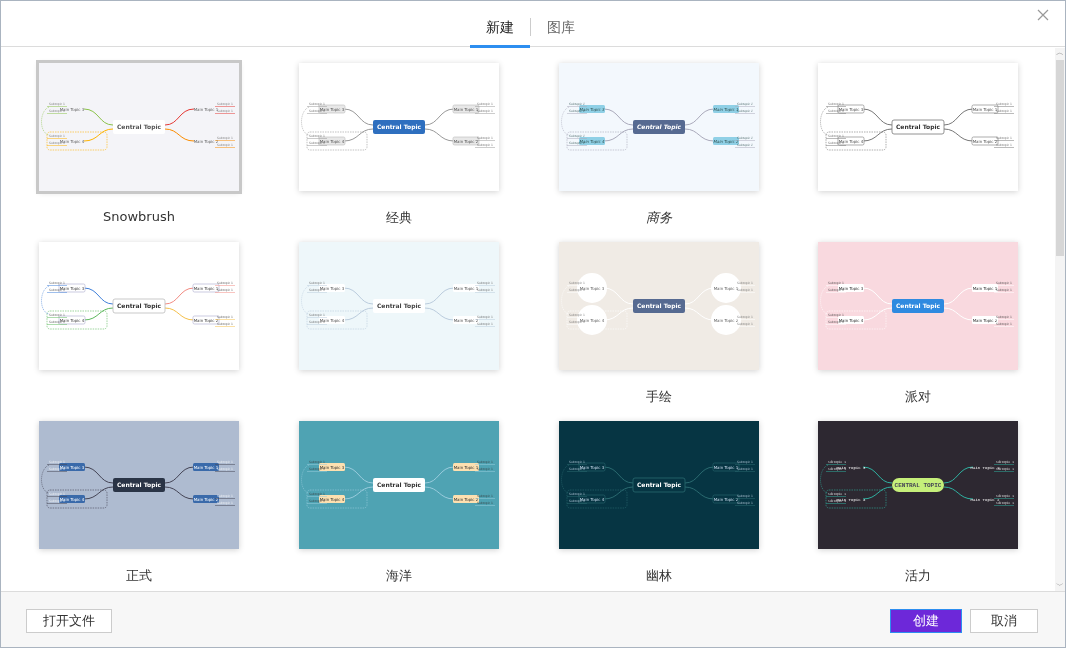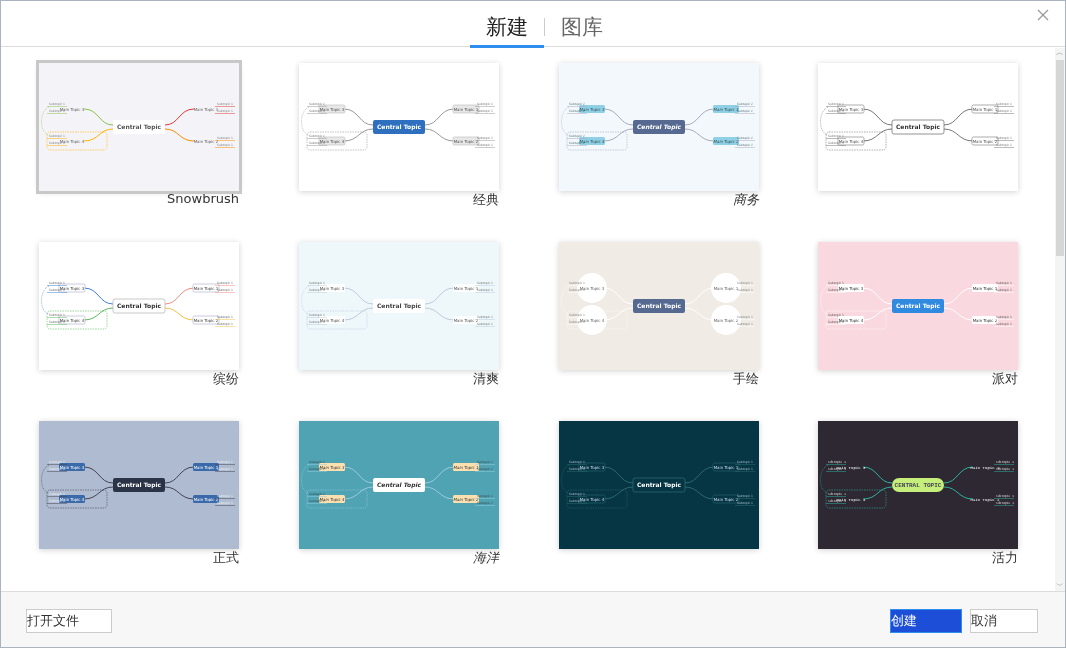--- a/index.html
+++ b/index.html
@@ -1,40 +1,40 @@
 <!DOCTYPE html>
 <html><head>
 <meta charset="utf-8">
 <style>
   * { box-sizing: border-box; margin: 0; padding: 0; }
   html, body { width: 1066px; height: 648px; overflow: hidden; background: #fff; }
   body { font-family: "DejaVu Sans", "Liberation Sans", sans-serif; color: #333; position: relative; }
   .dialog { position: absolute; left: 0; top: 0; width: 1066px; height: 648px; border: 1px solid #aab4c0; background: #fff; }
   .header { position: absolute; left: 0; top: 0; width: 1064px; height: 46px; border-bottom: 1px solid #dcdcdc; }
   .tabs { position: absolute; left: 469px; top: 0; height: 46px; display: flex; align-items: center; }
-  .tab { font-size: 21px; height: 46px; line-height: 52px; padding: 0 16px; position: relative; cursor: pointer; }
+  .tab { font-size: 14px; height: 46px; line-height: 52px; padding: 0 16px; position: relative; cursor: pointer; }
   .tab.active { color: #222; }
   .tab.active::after { content: ""; position: absolute; left: 0; right: 0; bottom: -1px; height: 3px; background: #2d8ef0; }
   .tab.inactive { color: #666; }
   .tab-sep { width: 1px; height: 18px; background: #ccc; margin-top: 6px; }
   .close { position: absolute; right: 14px; top: 6px; width: 16px; height: 16px; cursor: pointer; }
   .content { position: absolute; left: 0; top: 47px; width: 1054px; height: 543px; overflow: hidden; }
   .scrollbar { position: absolute; right: 0; top: 47px; width: 10px; height: 543px; background: #f4f4f4; }
   .scroll-thumb { position: absolute; left: 1px; top: 12px; width: 8px; height: 196px; background: #d6d6d6; }
   .scroll-up, .scroll-down { position: absolute; left: 0; width: 10px; height: 10px; font-size: 8px; color: #999; text-align: center; line-height: 10px; }
   .scroll-up { top: 0; } .scroll-down { bottom: 0; }
   .card { position: absolute; width: 200px; cursor: pointer; }
   .thumb { width: 200px; height: 128px; position: relative; box-shadow: 0 1px 6px rgba(0,0,0,0.18); overflow: hidden; }
   .card.selected .thumb { outline: 3px solid #c8c8c8; outline-offset: 0; }
-  .card-label { text-align: right; font-size: 13px; color: #333; }
+  .card-label { text-align: center; font-size: 13px; margin-top: 18px; color: #333; }
   .thumb svg { position: absolute; left: 0; top: 0; }
   .footer { position: absolute; left: 0; top: 590px; width: 1064px; height: 56px; background: #f7f7f7; border-top: 1px solid #dcdcdc; }
-  .btn { position: absolute; height: 24px; font-size: 13px; line-height: 22px; cursor: pointer; border: 1px solid #ccc; background: #fff; color: #333; }
+  .btn { position: absolute; height: 24px; font-size: 13px; text-align: center; line-height: 22px; cursor: pointer; border: 1px solid #ccc; background: #fff; color: #333; }
   .btn-open { left: 25px; top: 17px; width: 86px; }
-  .btn-create { left: 889px; top: 17px; width: 72px; background: #1d4ed8; border-color: #2d8ef0; color: #fff; }
+  .btn-create { left: 889px; top: 17px; width: 72px; background: #6d28d9; border-color: #2d8ef0; color: #fff; }
   .btn-cancel { left: 969px; top: 17px; width: 68px; }
 </style>
 </head>
 <body>
 
 <div class="dialog">
   <div class="header">
     <div class="tabs">
       <div class="tab active">新建</div>
       <div class="tab-sep"></div>
@@ -233,21 +233,20 @@
       <text x="178" y="76" font-size="3" fill="#444" opacity="0.8">Subtopic 1</text>
             <line x1="176" y1="77.5" x2="196" y2="77.5" stroke="#f5c04b" stroke-width="0.5"></line>
             <text x="178" y="83" font-size="3" fill="#444" opacity="0.8">Subtopic 1</text>
             <line x1="176" y1="84.5" x2="196" y2="84.5" stroke="#f5c04b" stroke-width="0.5"></line>
       <rect x="8" y="69" width="60" height="18" rx="3" fill="none" stroke="#5cb85c" stroke-width="0.6" stroke-dasharray="1.5,1"></rect>
       <path d="M10 44 C 0 48, 0 70, 10 72" stroke="#3f7fd9" stroke-width="0.6" fill="none" stroke-dasharray="1,1"></path>
       <rect x="74" y="57" width="52" height="14" rx="2" fill="#ffffff" stroke="#bbb" stroke-width="0.8"></rect>
       <text x="100" y="66" font-size="6" font-weight="bold" fill="#333" text-anchor="middle">Central Topic</text>
     </svg>
         </div>
-        <div class="card-label">缤纷</div>
       </div>
       <div class="card" style="left: 298px; top: 194px;">
         <div class="thumb" style="background: rgb(238, 247, 250);">
           <svg width="200" height="128" viewBox="0 0 200 128">
       <path d="M74 62 C 60 62, 60 46, 45 46" stroke="#bcd" stroke-width="1" fill="none"></path>
       <path d="M126 62 C 140 62, 140 46, 155 46" stroke="#bcd" stroke-width="1" fill="none"></path>
       <path d="M74 66 C 60 66, 60 78, 45 78" stroke="#bcd" stroke-width="1" fill="none"></path>
       <path d="M126 66 C 140 66, 140 78, 155 78" stroke="#bcd" stroke-width="1" fill="none"></path>
       <rect x="20" y="42" width="26" height="8" rx="1.5" fill="#ffffff" stroke="none" stroke-width="0.6"></rect>
             <text x="33" y="47.5" font-size="4" fill="#555" text-anchor="middle">Main Topic 3</text>
@@ -272,21 +271,20 @@
       <text x="178" y="76" font-size="3" fill="#555" opacity="0.8">Subtopic 1</text>
             <line x1="176" y1="77.5" x2="196" y2="77.5" stroke="#bcd" stroke-width="0.5"></line>
             <text x="178" y="83" font-size="3" fill="#555" opacity="0.8">Subtopic 1</text>
             <line x1="176" y1="84.5" x2="196" y2="84.5" stroke="#bcd" stroke-width="0.5"></line>
       <rect x="8" y="69" width="60" height="18" rx="3" fill="none" stroke="#bcd" stroke-width="0.6" stroke-dasharray="1.5,1"></rect>
       <path d="M10 44 C 0 48, 0 70, 10 72" stroke="#bcd" stroke-width="0.6" fill="none" stroke-dasharray="1,1"></path>
       <rect x="74" y="57" width="52" height="14" rx="2" fill="#ffffff" stroke="none" stroke-width="0.8"></rect>
       <text x="100" y="66" font-size="6" font-weight="bold" fill="#444" text-anchor="middle">Central Topic</text>
     </svg>
         </div>
-        <div class="card-label">清爽</div>
       </div>
       <div class="card" style="left: 558px; top: 194px;">
         <div class="thumb" style="background: rgb(240, 235, 229);">
           <svg width="200" height="128" viewBox="0 0 200 128">
       <path d="M74 62 C 60 62, 60 46, 45 46" stroke="#fff" stroke-width="1" fill="none"></path>
       <path d="M126 62 C 140 62, 140 46, 155 46" stroke="#fff" stroke-width="1" fill="none"></path>
       <path d="M74 66 C 60 66, 60 78, 45 78" stroke="#fff" stroke-width="1" fill="none"></path>
       <path d="M126 66 C 140 66, 140 78, 155 78" stroke="#fff" stroke-width="1" fill="none"></path>
       <circle cx="33" cy="46" r="15" fill="#fff"></circle>
             <text x="33" y="47.5" font-size="4" fill="#666" text-anchor="middle">Main Topic 3</text>
@@ -391,21 +389,21 @@
             <text x="178" y="83" font-size="3" fill="#ffffff" opacity="0.8">Subtopic 1</text>
             <line x1="176" y1="84.5" x2="196" y2="84.5" stroke="#445" stroke-width="0.5"></line>
       <rect x="8" y="69" width="60" height="18" rx="3" fill="none" stroke="#445" stroke-width="0.6" stroke-dasharray="1.5,1"></rect>
       <path d="M10 44 C 0 48, 0 70, 10 72" stroke="#445" stroke-width="0.6" fill="none" stroke-dasharray="1,1"></path>
       <rect x="74" y="57" width="52" height="14" rx="2" fill="#2a3446" stroke="none" stroke-width="0.8"></rect>
       <text x="100" y="66" font-size="6" font-weight="bold" fill="#ffffff" text-anchor="middle">Central Topic</text>
     </svg>
         </div>
         <div class="card-label">正式</div>
       </div>
-      <div class="card" style="left: 298px; top: 373px; font-style: italic;">
+      <div class="card" style="left: 298px; top: 373px;">
         <div class="thumb" style="background: rgb(79, 163, 179);">
           <svg width="200" height="128" viewBox="0 0 200 128">
       <path d="M74 62 C 60 62, 60 46, 45 46" stroke="#9cd" stroke-width="1" fill="none"></path>
       <path d="M126 62 C 140 62, 140 46, 155 46" stroke="#9cd" stroke-width="1" fill="none"></path>
       <path d="M74 66 C 60 66, 60 78, 45 78" stroke="#9cd" stroke-width="1" fill="none"></path>
       <path d="M126 66 C 140 66, 140 78, 155 78" stroke="#9cd" stroke-width="1" fill="none"></path>
       <rect x="20" y="42" width="26" height="8" rx="1.5" fill="#fde0b0" stroke="none" stroke-width="0.6"></rect>
             <text x="33" y="47.5" font-size="4" fill="#333" text-anchor="middle">Main Topic 3</text>
       <rect x="154" y="42" width="26" height="8" rx="1.5" fill="#fde0b0" stroke="none" stroke-width="0.6"></rect>
             <text x="167" y="47.5" font-size="4" fill="#333" text-anchor="middle">Main Topic 1</text>
@@ -467,20 +465,21 @@
       <text x="178" y="76" font-size="3" fill="#cde" opacity="0.8">Subtopic 1</text>
             <line x1="176" y1="77.5" x2="196" y2="77.5" stroke="#2a6a70" stroke-width="0.5"></line>
             <text x="178" y="83" font-size="3" fill="#cde" opacity="0.8">Subtopic 1</text>
             <line x1="176" y1="84.5" x2="196" y2="84.5" stroke="#2a6a70" stroke-width="0.5"></line>
       <rect x="8" y="69" width="60" height="18" rx="3" fill="none" stroke="#2a6a70" stroke-width="0.6" stroke-dasharray="1.5,1"></rect>
       <path d="M10 44 C 0 48, 0 70, 10 72" stroke="#2a6a70" stroke-width="0.6" fill="none" stroke-dasharray="1,1"></path>
       <rect x="74" y="57" width="52" height="14" rx="2" fill="#063543" stroke="#2a6a70" stroke-width="0.8"></rect>
       <text x="100" y="66" font-size="6" font-weight="bold" fill="#ffffff" text-anchor="middle">Central Topic</text>
     </svg>
         </div>
+        <div class="card-label">幽林</div>
       </div>
       <div class="card" style="left: 817px; top: 373px; font-family: Liberation Mono, monospace;">
         <div class="thumb" style="background: rgb(45, 40, 49);">
           <svg width="200" height="128" viewBox="0 0 200 128">
       <path d="M74 62 C 60 62, 60 46, 45 46" stroke="#2fb0a0" stroke-width="1" fill="none"></path>
       <path d="M126 62 C 140 62, 140 46, 155 46" stroke="#2fb0a0" stroke-width="1" fill="none"></path>
       <path d="M74 66 C 60 66, 60 78, 45 78" stroke="#2fb0a0" stroke-width="1" fill="none"></path>
       <path d="M126 66 C 140 66, 140 78, 155 78" stroke="#2fb0a0" stroke-width="1" fill="none"></path>
       <rect x="20" y="42" width="26" height="8" rx="1.5" fill="none" stroke="none" stroke-width="0.6"></rect>
             <text x="33" y="47.5" font-size="4" fill="#ffffff" text-anchor="middle">Main Topic 3</text>

